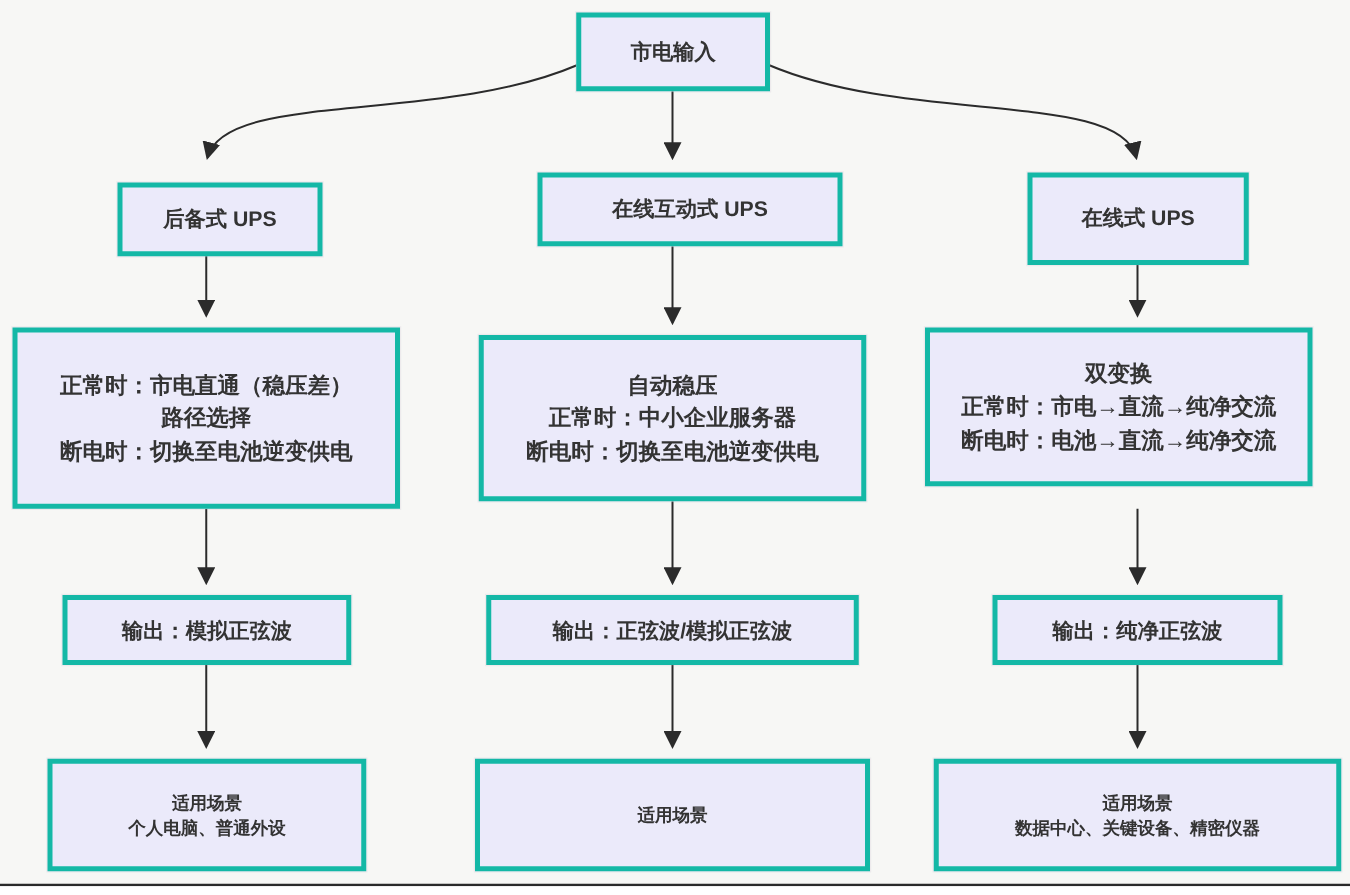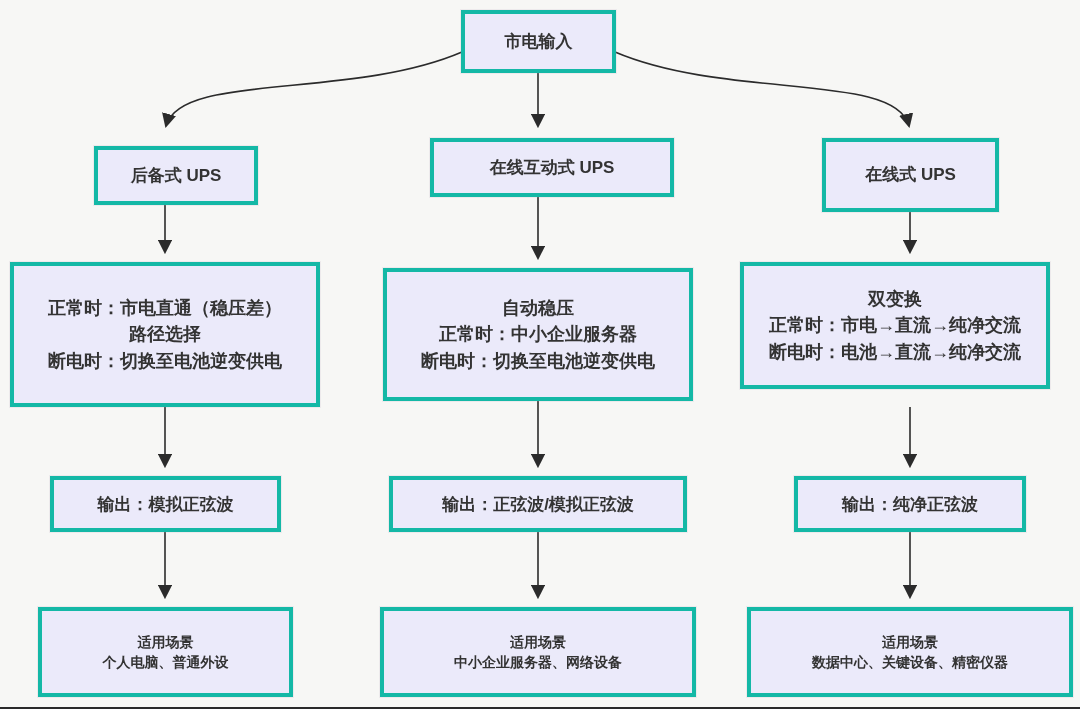--- a/index.html
+++ b/index.html
@@ -136,21 +136,20 @@
 
   <div class="node" style="left:389px;top:476px;width:298px;height:56px;">
     <div class="out-line">
       <span class="out-label">输出：</span><span>正弦波/模拟正弦波</span>
     </div>
   </div>
 
   <div class="node" style="left:380px;top:607px;width:316px;height:90px;">
     <div class="scn-body" style="width:270px;">
       <p>适用场景</p>
-      <p>中小企业服务器、网络设备</p>
     </div>
   </div>
 
   <div class="node" style="left:822px;top:138px;width:177px;height:74px;">
     <div class="title-line">在线式 UPS</div>
   </div>
 
   <div class="node" style="left:740px;top:262px;width:310px;height:127px;">
     <div class="desc-body">
       <p>双变换</p>

